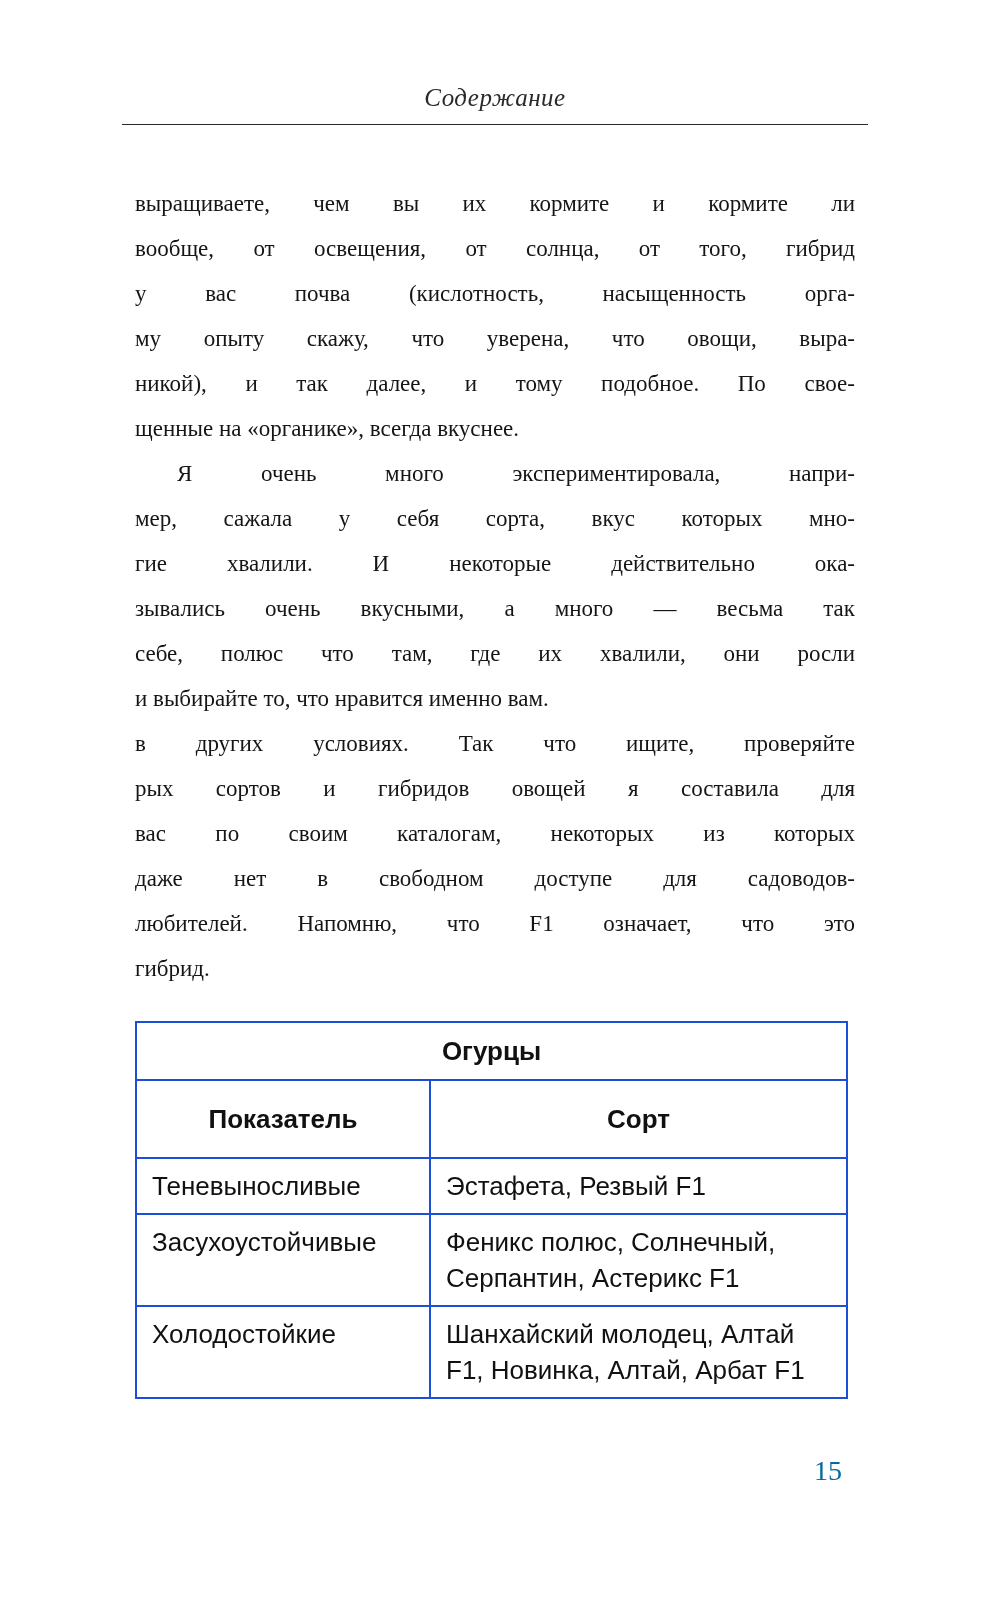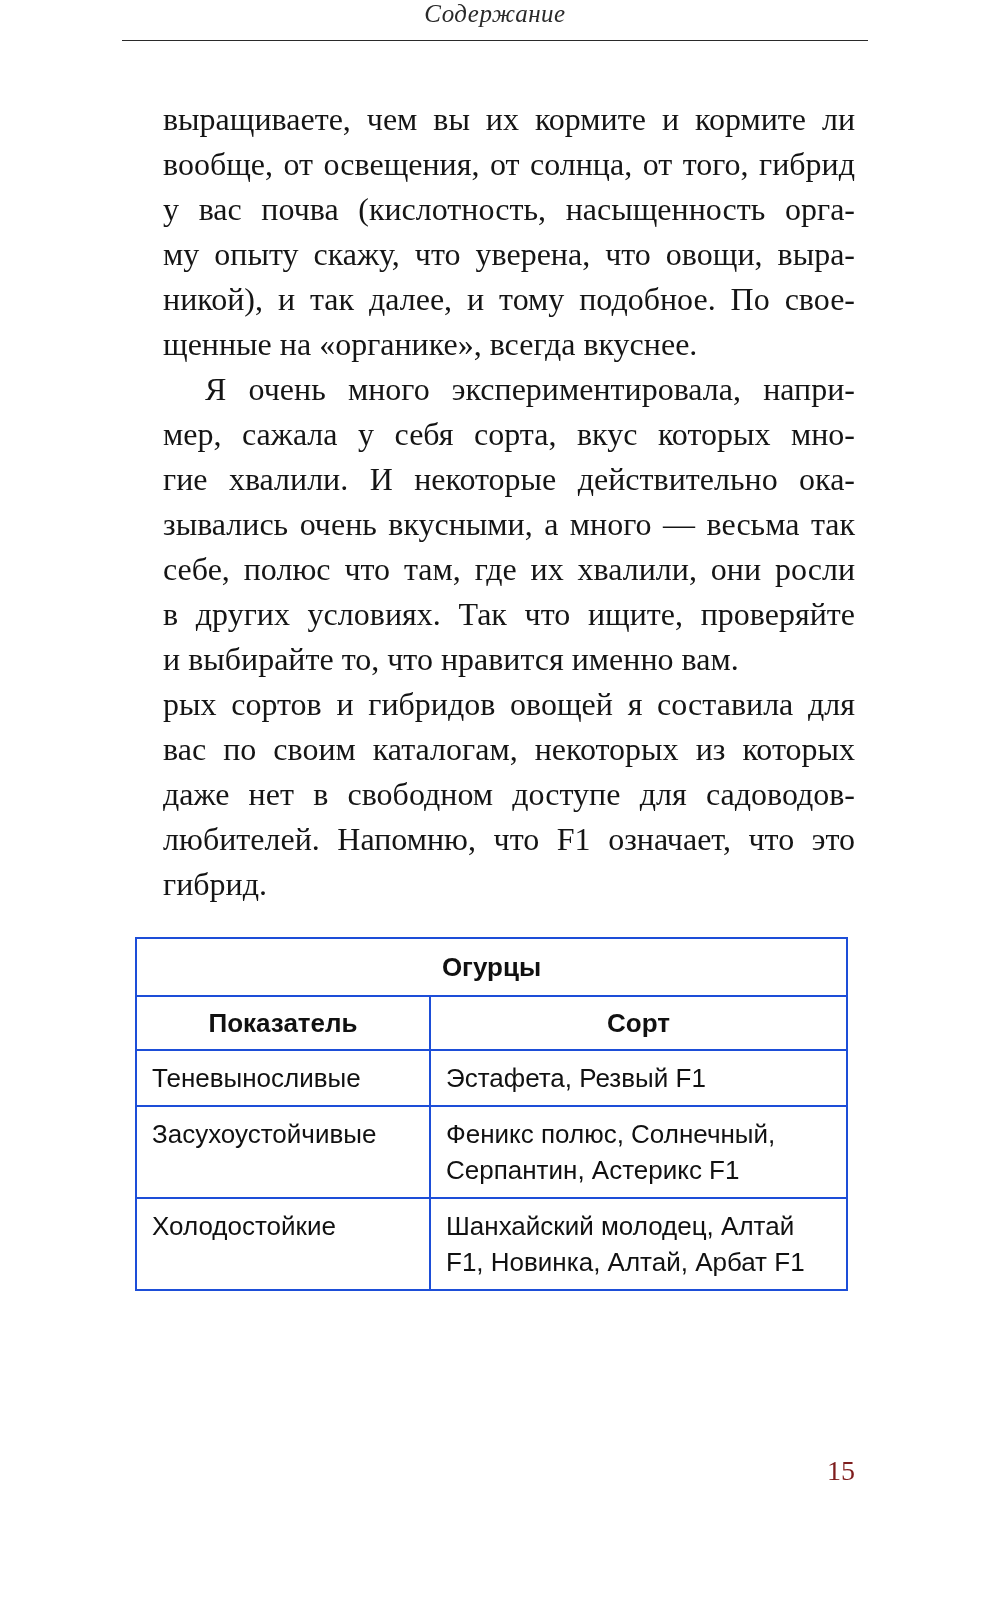--- a/index.html
+++ b/index.html
@@ -16,41 +16,41 @@
     font-family: "Liberation Serif", serif;
     overflow: hidden;
   }
   .content {
     position: absolute;
     left: 135px;
     top: 0;
     width: 720px;
   }
   .running-head {
+    padding-top: 84px;
     text-align: center;
   }
   .running-title {
     font-style: italic;
     font-size: 25px;
     letter-spacing: 0.5px;
     color: #2a2a2a;
   }
   .header-rule {
     margin-top: 12px;
     margin-left: -13px;
     width: 746px;
     height: 0;
     border-top: 1.5px solid #2a2a2a;
   }
   .body-text {
     margin-top: 56px;
-    font-size: 32px;
+    font-size: 23px;
     line-height: 45px;
     color: #151515;
-    margin-left: 28px;
   }
   .para { margin: 0; padding: 0; }
   .line {
     text-align: justify;
     text-align-last: justify;
   }
   .line.last {
     text-align-last: left;
   }
   .line.indent {
@@ -71,29 +71,29 @@
     line-height: 36px;
   }
   .cuke-table .t-title {
     text-align: center;
     font-weight: bold;
     padding: 10px 12px;
   }
   .cuke-table .t-head {
     text-align: center;
     font-weight: bold;
-    padding: 8px 12px;
+    padding: 20px 12px;
   }
   .cuke-table .col-indicator { width: 265px; }
   .page-number {
     position: absolute;
-    right: 145px;
+    right: 158px;
     top: 1455px;
     font-size: 28px;
-    color: #7f1d1d;
+    color: #0369a1;
   }
 </style>
 </head>
 <body>
 
 <div class="page">
   <div class="content">
 
     <div class="running-head">
       <div class="running-title">Содержание</div>
@@ -110,22 +110,22 @@
         <div class="line">никой), и так далее, и тому подобное. По свое-</div>
         <div class="line last">щенные на «органике», всегда вкуснее.</div>
       </div>
 
       <div class="para">
         <div class="line indent">Я очень много экспериментировала, напри-</div>
         <div class="line">мер, сажала у себя сорта, вкус которых мно-</div>
         <div class="line">гие хвалили. И некоторые действительно ока-</div>
         <div class="line">зывались очень вкусными, а много — весьма так</div>
         <div class="line">себе, полюс что там, где их хвалили, они росли</div>
+        <div class="line last">и выбирайте то, что нравится именно вам.</div>
         <div class="line">в других условиях. Так что ищите, проверяйте</div>
-        <div class="line last">и выбирайте то, что нравится именно вам.</div>
       </div>
 
       <div class="para">
         <div class="line">рых сортов и гибридов овощей я составила для</div>
         <div class="line">вас по своим каталогам, некоторых из которых</div>
         <div class="line">даже нет в свободном доступе для садоводов-</div>
         <div class="line">любителей. Напомню, что F1 означает, что это</div>
         <div class="line last">гибрид.</div>
       </div>
 

